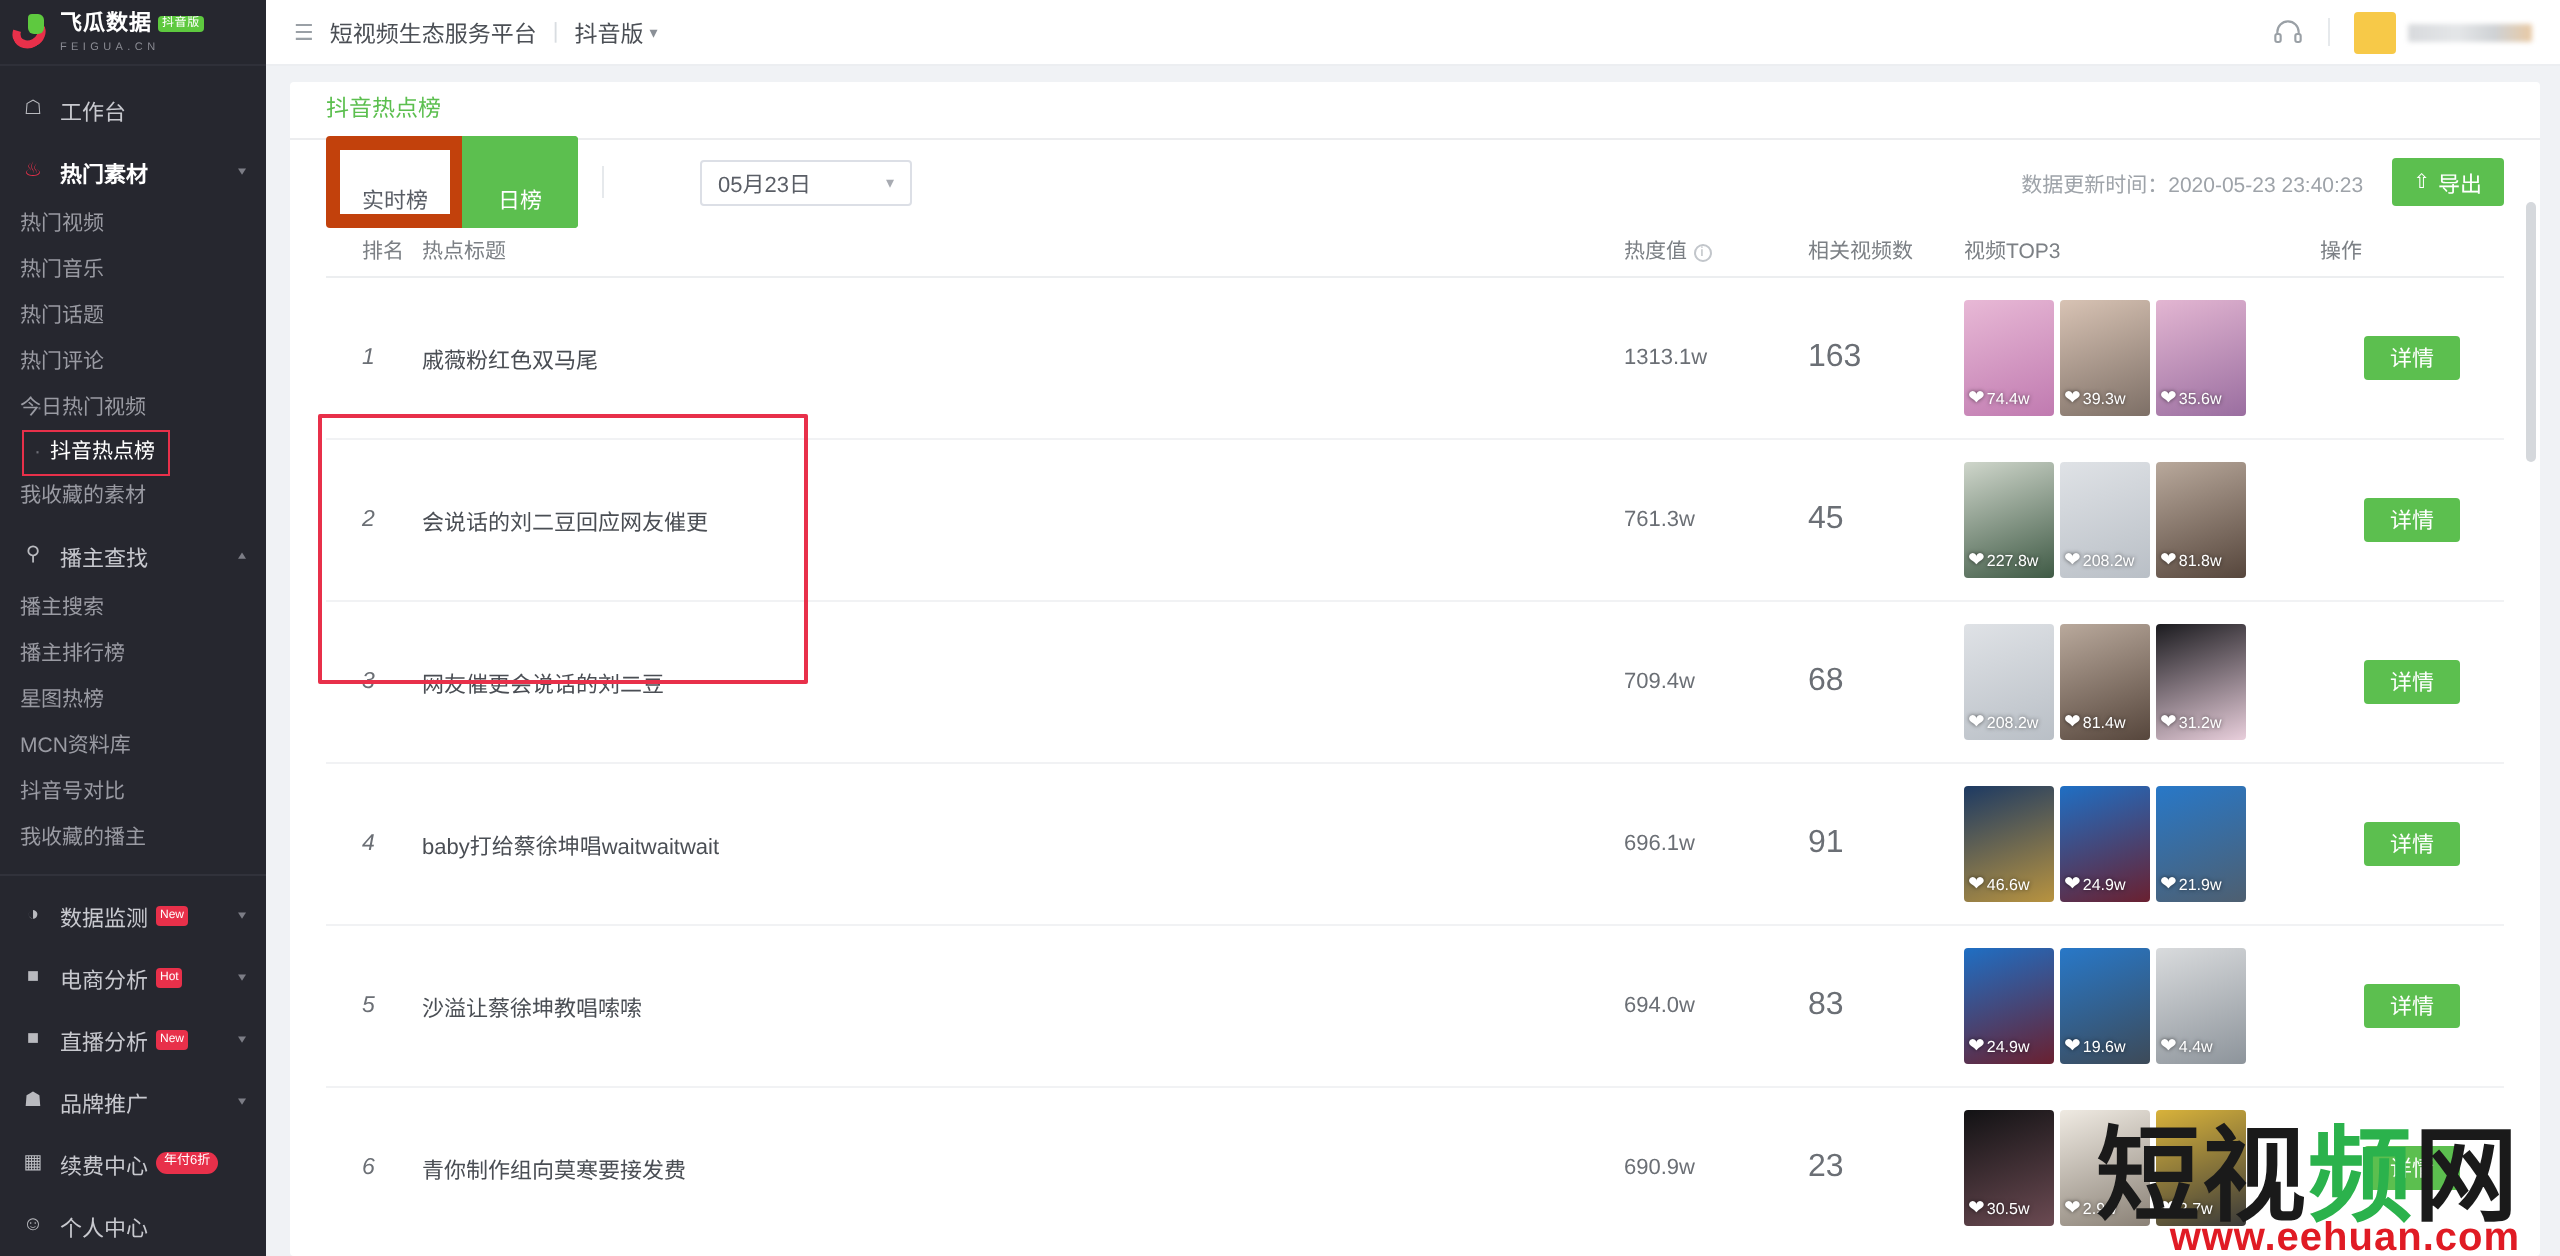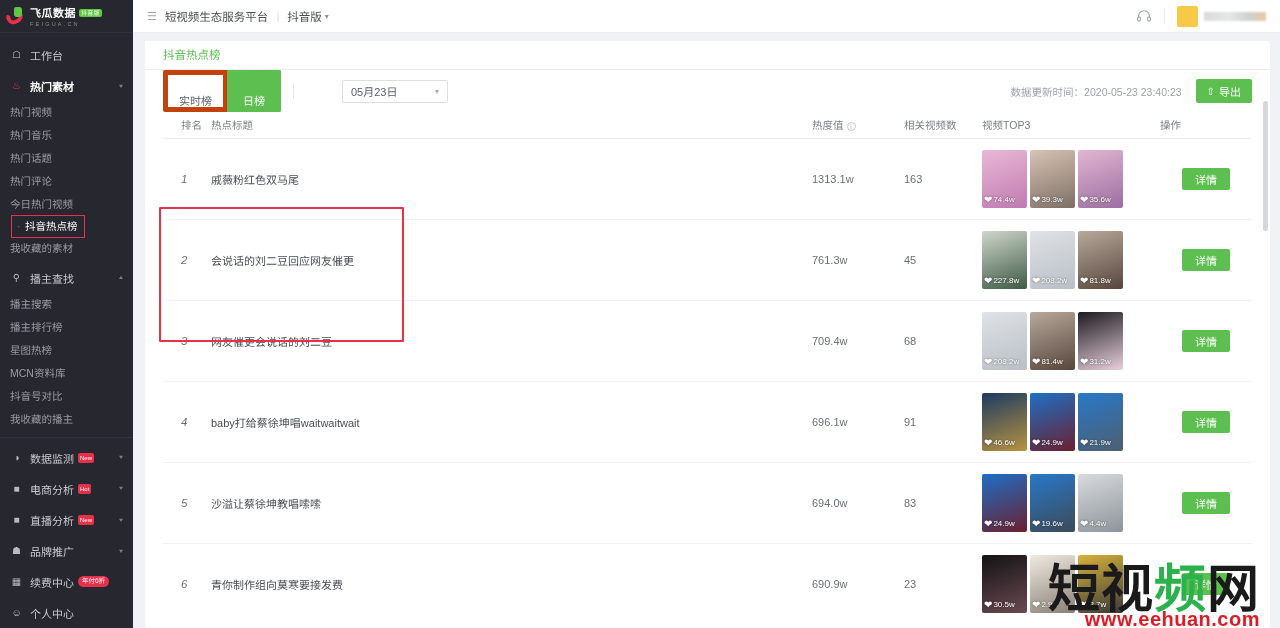--- a/index.html
+++ b/index.html
@@ -121,21 +121,21 @@
   .tab {
     font-size: 11.5px; color: #5bbd5b; padding: 0 12px; line-height: 28px;
     cursor: pointer; border-bottom: 2px solid transparent;
   }
   .tab.active { color: #5cbf4f; border-bottom-color: #fff; font-weight: normal; }
 
   .filterbar { display: flex; align-items: center; height: 42px; padding: 0 18px; }
   .btn-group { display: flex; border-radius: 2px; overflow: hidden; }
   .seg-btn {
     font-size: 11px; height: 22px; line-height: 21px; padding: 16px 11px;
-    border: 5px solid #c2410c; background: #fff; color: #5a5e66; cursor: pointer;
+    border: 7px solid #c2410c; background: #fff; color: #5a5e66; cursor: pointer;
   }
   .seg-btn + .seg-btn { margin-left: -1px; }
   .seg-btn.active {
     background: #5cbf4f; border-color: #5cbf4f; color: #fff; position: relative; z-index: 1;
   }
   .fsep { width: 1px; height: 16px; background: #e6e9ec; margin: 0 12px; }
   .date-select {
     width: 106px; height: 23px; border: 1px solid #dcdfe6; border-radius: 2px;
     display: flex; align-items: center; padding: 0 8px; font-size: 11px;
     color: #5a5e66; cursor: pointer; background: #fff; margin-left: 36px;
@@ -169,21 +169,21 @@
     border-radius: 50%; font-size: 6.5px; line-height: 8px; text-align: center;
     color: #b0b4b9; margin-left: 3px; vertical-align: middle; cursor: pointer;
   }
   table.rank tbody td {
     border-bottom: 1px solid #f1f2f4; height: 81px; padding: 0;
     font-size: 11px; color: #5a5e66; vertical-align: middle;
   }
   .rank-num { font-size: 11.5px; color: #6b6f75; font-style: italic; padding-left: 18px; }
   .hot-title { font-size: 11px; color: #4a4e54; }
   .heat-val { font-size: 11px; color: #6b6f75; }
-  .vid-count { font-size: 11px; color: #6b6f75; text-align: center; }
+  .vid-count { font-size: 16px; color: #6b6f75; text-align: center; }
 
   .thumbs { display: flex; gap: 3px; }
   .thumb {
     width: 45px; height: 58px; border-radius: 2px; position: relative;
     overflow: hidden; cursor: pointer; background: #cfd4d8;
   }
   .thumb .like {
     position: absolute; left: 2px; bottom: 3px; display: flex; align-items: center;
     color: #fff; font-size: 8px; text-shadow: 0 0 2px rgba(0,0,0,.6); gap: 1px;
   }

